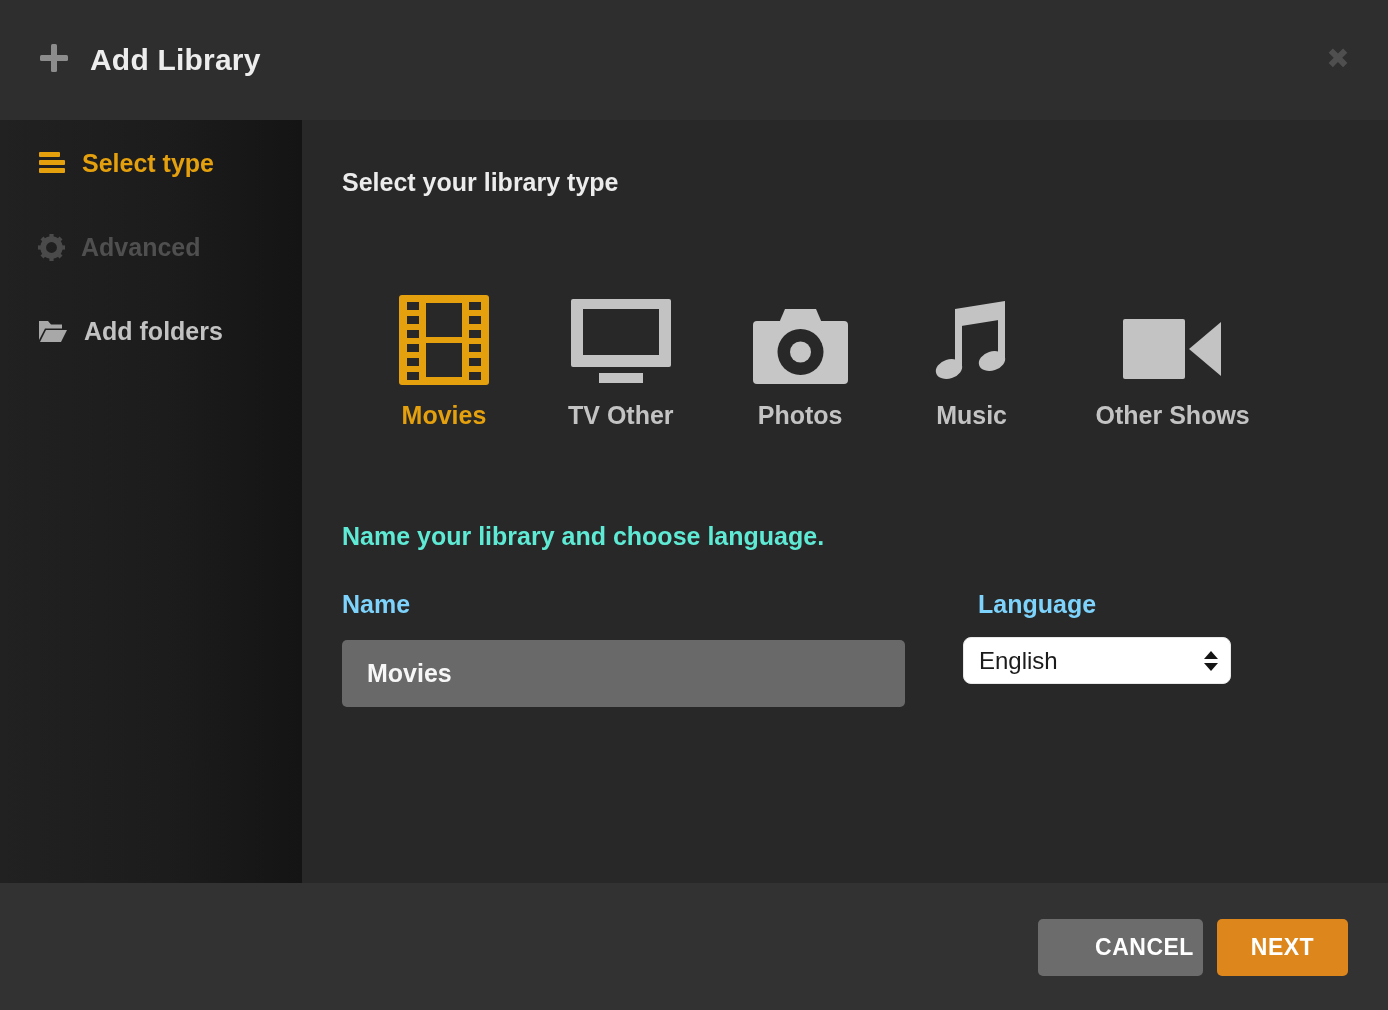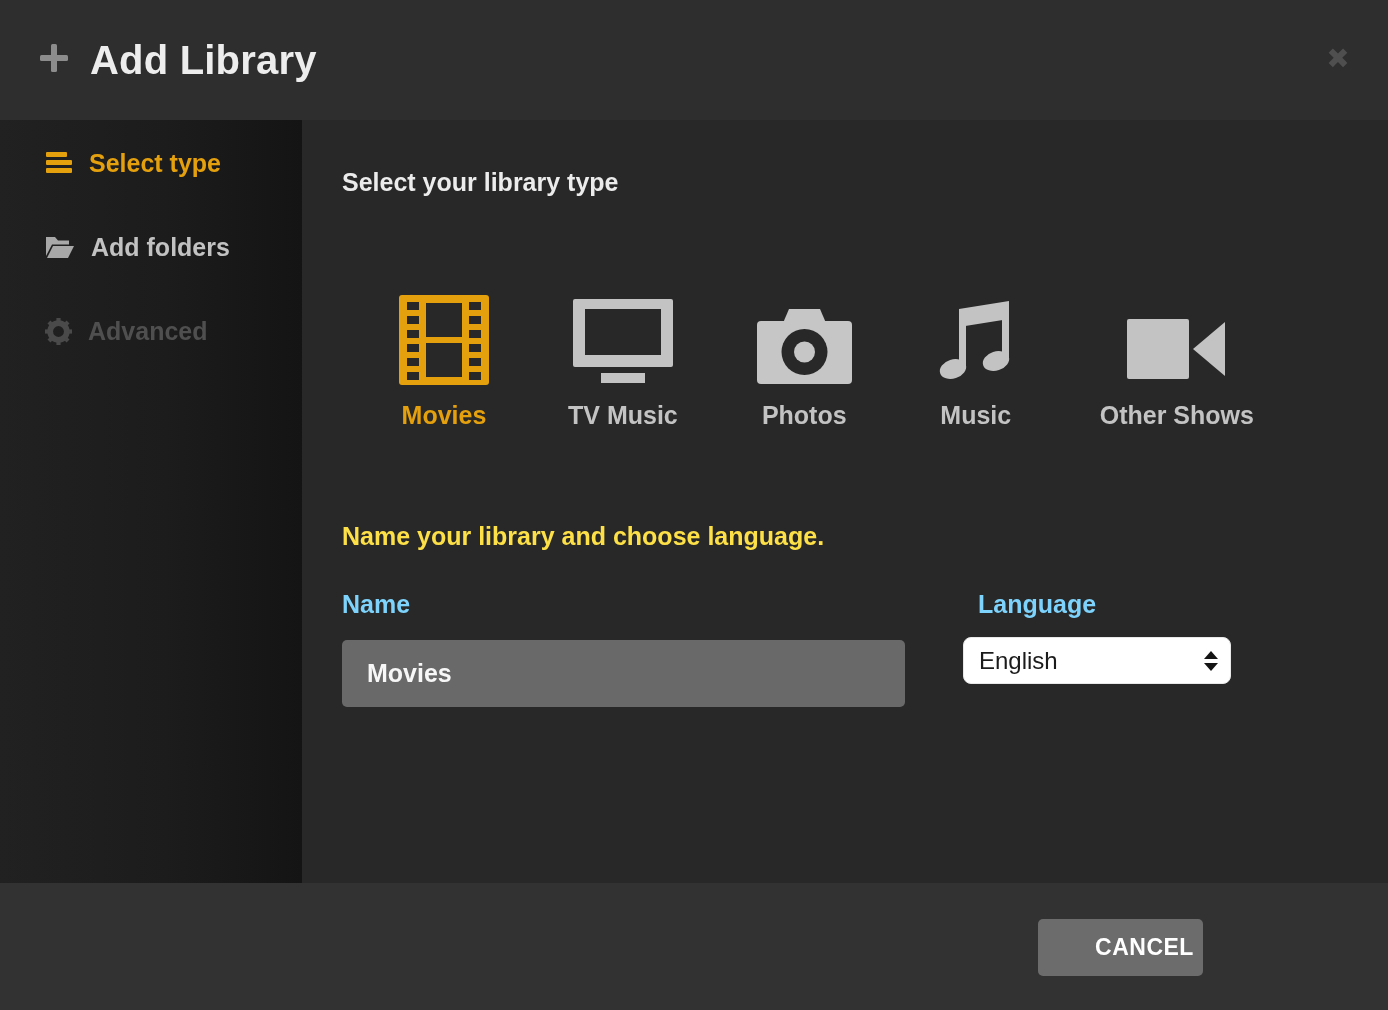--- a/index.html
+++ b/index.html
@@ -4,46 +4,46 @@
 <style>
   * { margin:0; padding:0; box-sizing:border-box; }
   html,body { width:1388px; height:1010px; background:#282828; overflow:hidden; }
   body { font-family:"Liberation Sans","DejaVu Sans",sans-serif; }
   .app { position:relative; width:1388px; height:1010px; background:#282828; }
 
   
   .header { position:absolute; top:0; left:0; width:1388px; height:120px; background:#2e2e2e; }
   .plus-icon { position:absolute; left:38px; top:42px; width:32px; height:32px; }
   .dlg-title { position:absolute; left:90px; top:0; height:120px; display:flex; align-items:center;
-               font-size:40px; font-weight:700; color:#ededed; letter-spacing:.2px; }
+               font-size:30px; font-weight:700; color:#ededed; letter-spacing:.2px; }
   .close-btn { position:absolute; right:28px; top:36px; width:44px; height:44px; display:flex;
                align-items:center; justify-content:center; cursor:pointer;
                font-size:28px; font-weight:700; color:#4f4f4f; }
 
   
   .sidebar { position:absolute; top:120px; left:0; width:302px; height:763px;
              background:linear-gradient(90deg,#212121 0%,#1c1c1c 55%,#141414 100%);
-             padding-top:20px;padding-left:7px; }
+             padding-top:20px; }
   .side-item { height:46px; margin-bottom:38px; display:flex; align-items:center;
                padding-left:38px; gap:16px; cursor:pointer; font-size:25px; font-weight:600; }
   .side-item .lbl { white-space:nowrap; }
   .side-item.active { color:#e5a00d; }
   .side-item.normal { color:#c2c2c2; }
   .side-item.disabled { color:#4f4f4f; cursor:default; }
 
   
   .content { position:absolute; top:120px; left:302px; width:1086px; height:763px; background:#282828; }
   .h-type { position:absolute; left:40px; top:48px; font-size:25px; font-weight:700; color:#ececec; }
   .type-row { position:absolute; left:97px; top:173px; display:flex; gap:79px; align-items:flex-end; }
   .type-tile { display:flex; flex-direction:column; align-items:center; cursor:pointer; }
   .type-tile .icon-box { height:92px; display:flex; align-items:flex-end; justify-content:center; }
   .type-tile .t-label { margin-top:16px; font-size:25px; font-weight:600; color:#c3c3c3; white-space:nowrap; }
   .type-tile.selected .t-label { color:#e5a00d; }
 
-  .h-name { position:absolute; left:40px; top:402px; font-size:25px; font-weight:700; color:#fde047; }
+  .h-name { position:absolute; left:40px; top:402px; font-size:25px; font-weight:700; color:#5eead4; }
   .field-label { position:absolute; font-size:25px; font-weight:600; color:#7dd3fc; }
   .name-label { left:40px; top:470px; }
   .lang-label { left:676px; top:470px; }
   .name-input { position:absolute; left:40px; top:520px; width:563px; height:67px;
                 background:#696969; border:none; border-radius:5px; color:#f7f7f7;
                 font-size:25px; font-weight:600; padding:0 0 0 25px; outline:none;
                 font-family:"Liberation Sans","DejaVu Sans",sans-serif; }
   .lang-wrap { position:absolute; left:661px; top:517px; width:268px; height:47px; }
   .lang-select { width:100%; height:100%; background:#ffffff; border:1px solid #e8e8e8;
                  border-radius:8px; font-size:24px; color:#1b1b1b; padding:0 40px 0 15px;
@@ -82,43 +82,43 @@
 
     <div class="side-item active">
       <svg width="28" height="24" viewBox="0 0 28 24">
         <rect x="1" y="1" width="21" height="5" rx="1" fill="#e5a00d"></rect>
         <rect x="1" y="9" width="26" height="5" rx="1" fill="#e5a00d"></rect>
         <rect x="1" y="17" width="26" height="5" rx="1" fill="#e5a00d"></rect>
       </svg>
       <span class="lbl">Select type</span>
     </div>
 
-    <div class="side-item normal">
-      <svg width="30" height="25" viewBox="0 0 30 25">
-        <path d="M1 2 h9 l3 3.5 h11 v4 H7 L1 21 Z" fill="#a8a8a8"></path>
-        <path d="M8 11 h21 l-6 12 H2 Z" fill="#a8a8a8"></path>
-      </svg>
-      <span class="lbl">Add folders</span>
-    </div>
-
     <div class="side-item disabled">
       <svg width="27" height="27" viewBox="0 0 26 26">
         <g fill="#4a4a4a">
           <rect x="11" y="0" width="4" height="6" transform="rotate(0 13 13)"></rect>
           <rect x="11" y="0" width="4" height="6" transform="rotate(45 13 13)"></rect>
           <rect x="11" y="0" width="4" height="6" transform="rotate(90 13 13)"></rect>
           <rect x="11" y="0" width="4" height="6" transform="rotate(135 13 13)"></rect>
           <rect x="11" y="0" width="4" height="6" transform="rotate(180 13 13)"></rect>
           <rect x="11" y="0" width="4" height="6" transform="rotate(225 13 13)"></rect>
           <rect x="11" y="0" width="4" height="6" transform="rotate(270 13 13)"></rect>
           <rect x="11" y="0" width="4" height="6" transform="rotate(315 13 13)"></rect>
         </g>
         <circle cx="13" cy="13" r="8" fill="none" stroke="#4a4a4a" stroke-width="5.5"></circle>
       </svg>
       <span class="lbl">Advanced</span>
+    </div>
+
+    <div class="side-item normal">
+      <svg width="30" height="25" viewBox="0 0 30 25">
+        <path d="M1 2 h9 l3 3.5 h11 v4 H7 L1 21 Z" fill="#a8a8a8"></path>
+        <path d="M8 11 h21 l-6 12 H2 Z" fill="#a8a8a8"></path>
+      </svg>
+      <span class="lbl">Add folders</span>
     </div>
   </div>
 
   <div class="content">
 
     <div class="h-type">Select your library type</div>
 
     <div class="type-row">
 
       <div class="type-tile selected">
@@ -147,21 +147,21 @@
       </div>
 
       <div class="type-tile">
         <div class="icon-box">
           <svg width="100" height="86" viewBox="0 0 100 86">
             <rect x="0" y="0" width="100" height="68" rx="2" fill="#c3c3c3"></rect>
             <rect x="12" y="10" width="76" height="46" fill="#282828"></rect>
             <rect x="28" y="74" width="44" height="10" fill="#c3c3c3"></rect>
           </svg>
         </div>
-        <div class="t-label">TV Music</div>
+        <div class="t-label">TV Other</div>
       </div>
 
       <div class="type-tile">
         <div class="icon-box">
           <svg width="95" height="76" viewBox="0 0 95 76">
             <polygon points="26,14 32,0 63,0 69,14" fill="#c6c6c6"></polygon>
             <rect x="0" y="12" width="95" height="63" rx="4" fill="#c6c6c6"></rect>
             <circle cx="47.5" cy="43" r="23" fill="#282828"></circle>
             <circle cx="47.5" cy="43" r="10.5" fill="#c6c6c6"></circle>
           </svg>
@@ -207,15 +207,16 @@
       </select>
       <div class="sel-arrows">
         <div class="arr-up"></div>
         <div class="arr-down"></div>
       </div>
     </div>
   </div>
 
   <div class="footer">
     <button class="btn btn-cancel">CANCEL</button>
+    <button class="btn btn-next">NEXT</button>
   </div>
 
 </div>
 
 </body></html>

